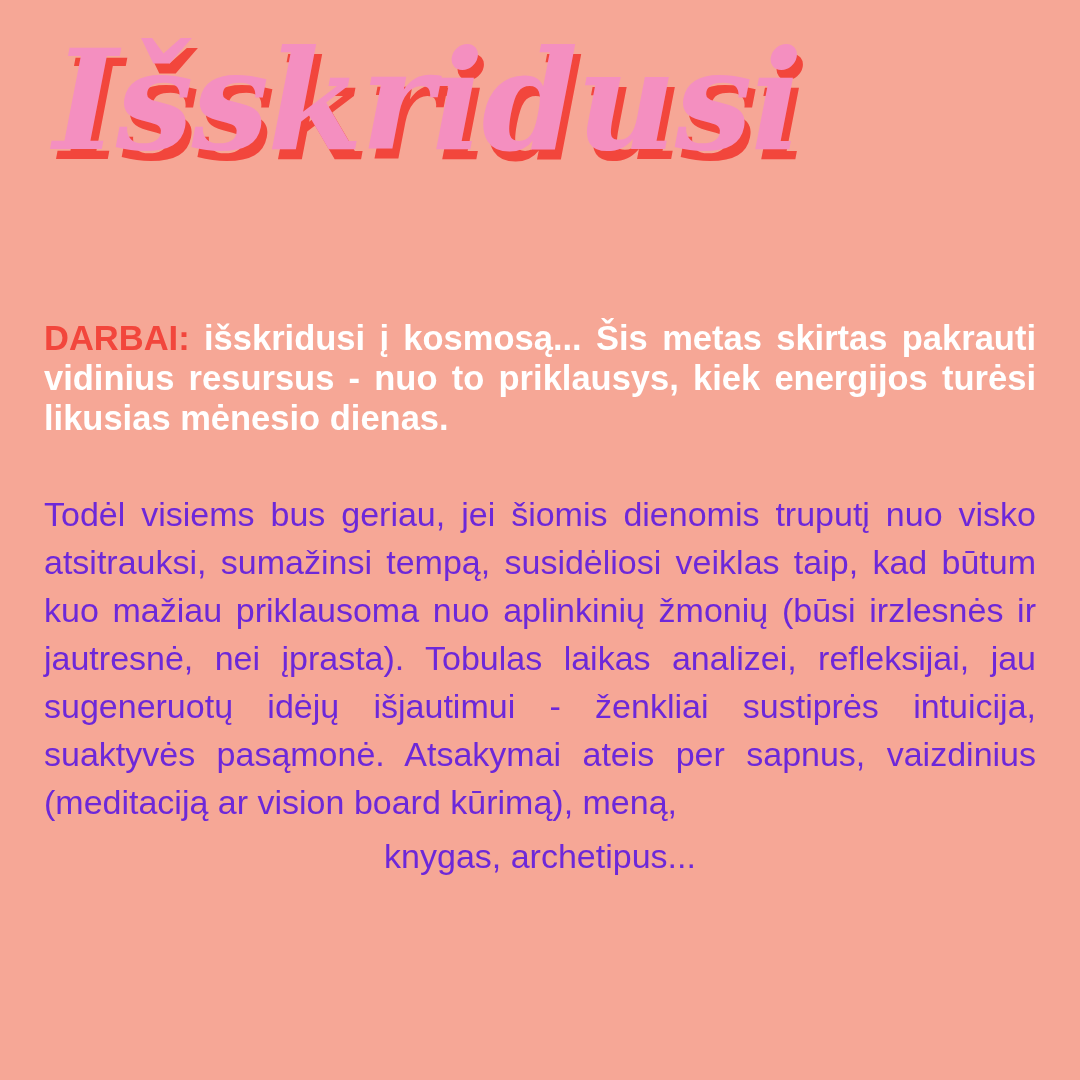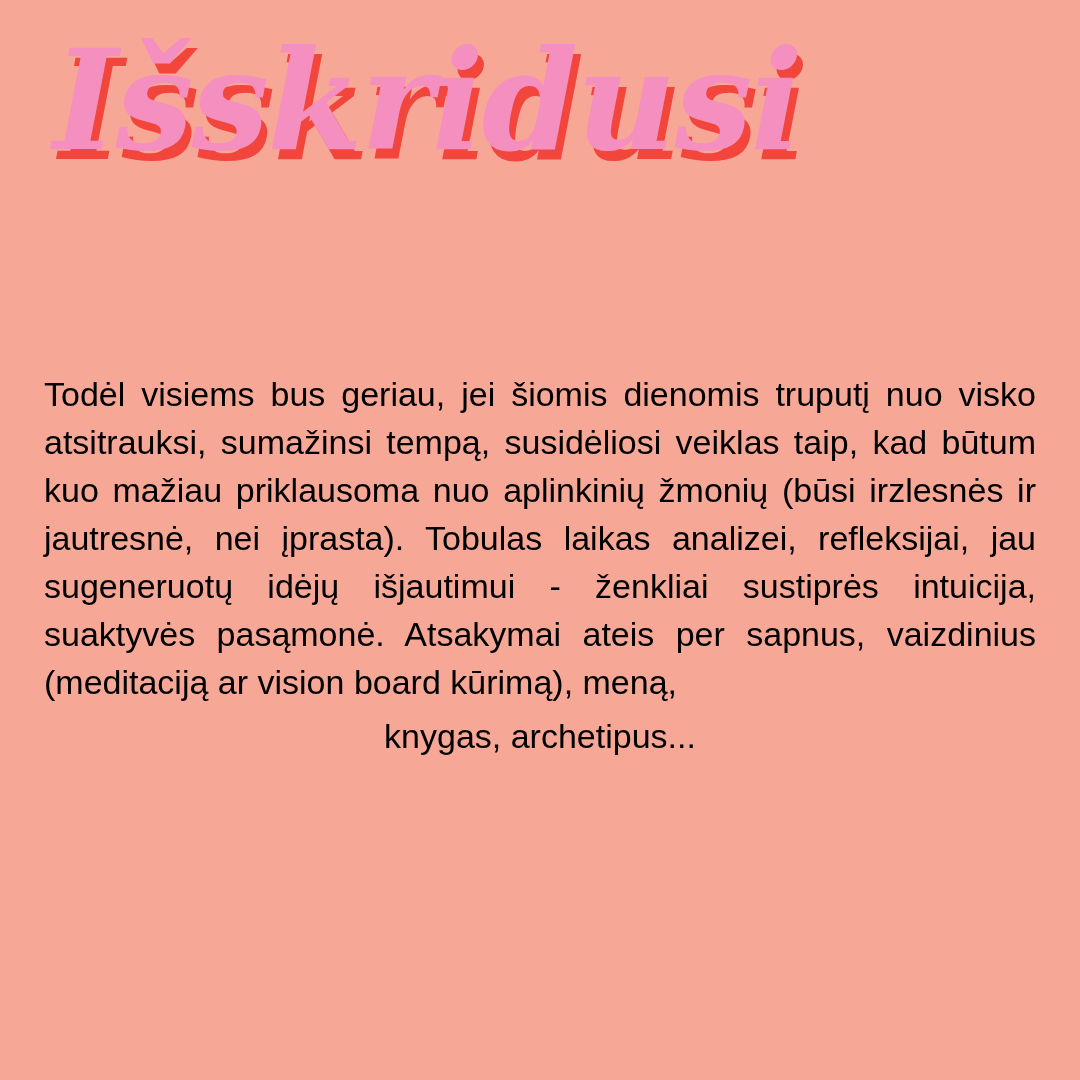--- a/index.html
+++ b/index.html
@@ -83,21 +83,21 @@
     line-height: 40px;
     text-align: justify;
   }
   .label-darbai {
     color: #f2463c;
     font-weight: bold;
   }
   .para-body {
     margin: 0;
     padding-top: 52px;
-    color: #000000;
+    color: #6d28d9;
     font-family: "Liberation Sans", sans-serif;
     font-weight: normal;
     font-size: 34px;
     line-height: 48px;
     text-align: justify;
   }
   .para-body .last-line {
     display: block;
     text-align: center;
     padding-top: 6px;
@@ -109,19 +109,22 @@
 <div class="page">
 
   <div class="title-block">
     <div class="title-wrap">
       <div class="title title-shadow">Išskridusi</div>
       <div class="title title-main">Išskridusi</div>
     </div>
   </div>
 
   <div class="content">
+    <p class="para-lead">
+      <span class="label-darbai">DARBAI:</span><span> išskridusi į kosmosą... Šis metas skirtas pakrauti vidinius resursus - nuo to priklausys, kiek energijos turėsi likusias mėnesio dienas.</span>
+    </p>
     <p class="para-body">
       <span>Todėl visiems bus geriau, jei šiomis dienomis truputį nuo visko atsitrauksi, sumažinsi tempą, susidėliosi veiklas taip, kad būtum kuo mažiau priklausoma nuo aplinkinių žmonių (būsi irzlesnės ir jautresnė, nei įprasta). Tobulas laikas analizei, refleksijai, jau sugeneruotų idėjų išjautimui - ženkliai sustiprės intuicija, suaktyvės pasąmonė. Atsakymai ateis per sapnus, vaizdinius (meditaciją ar vision board kūrimą), meną,</span>
       <span class="last-line">knygas, archetipus...</span>
     </p>
   </div>
 
 </div>
 
 </body></html>

